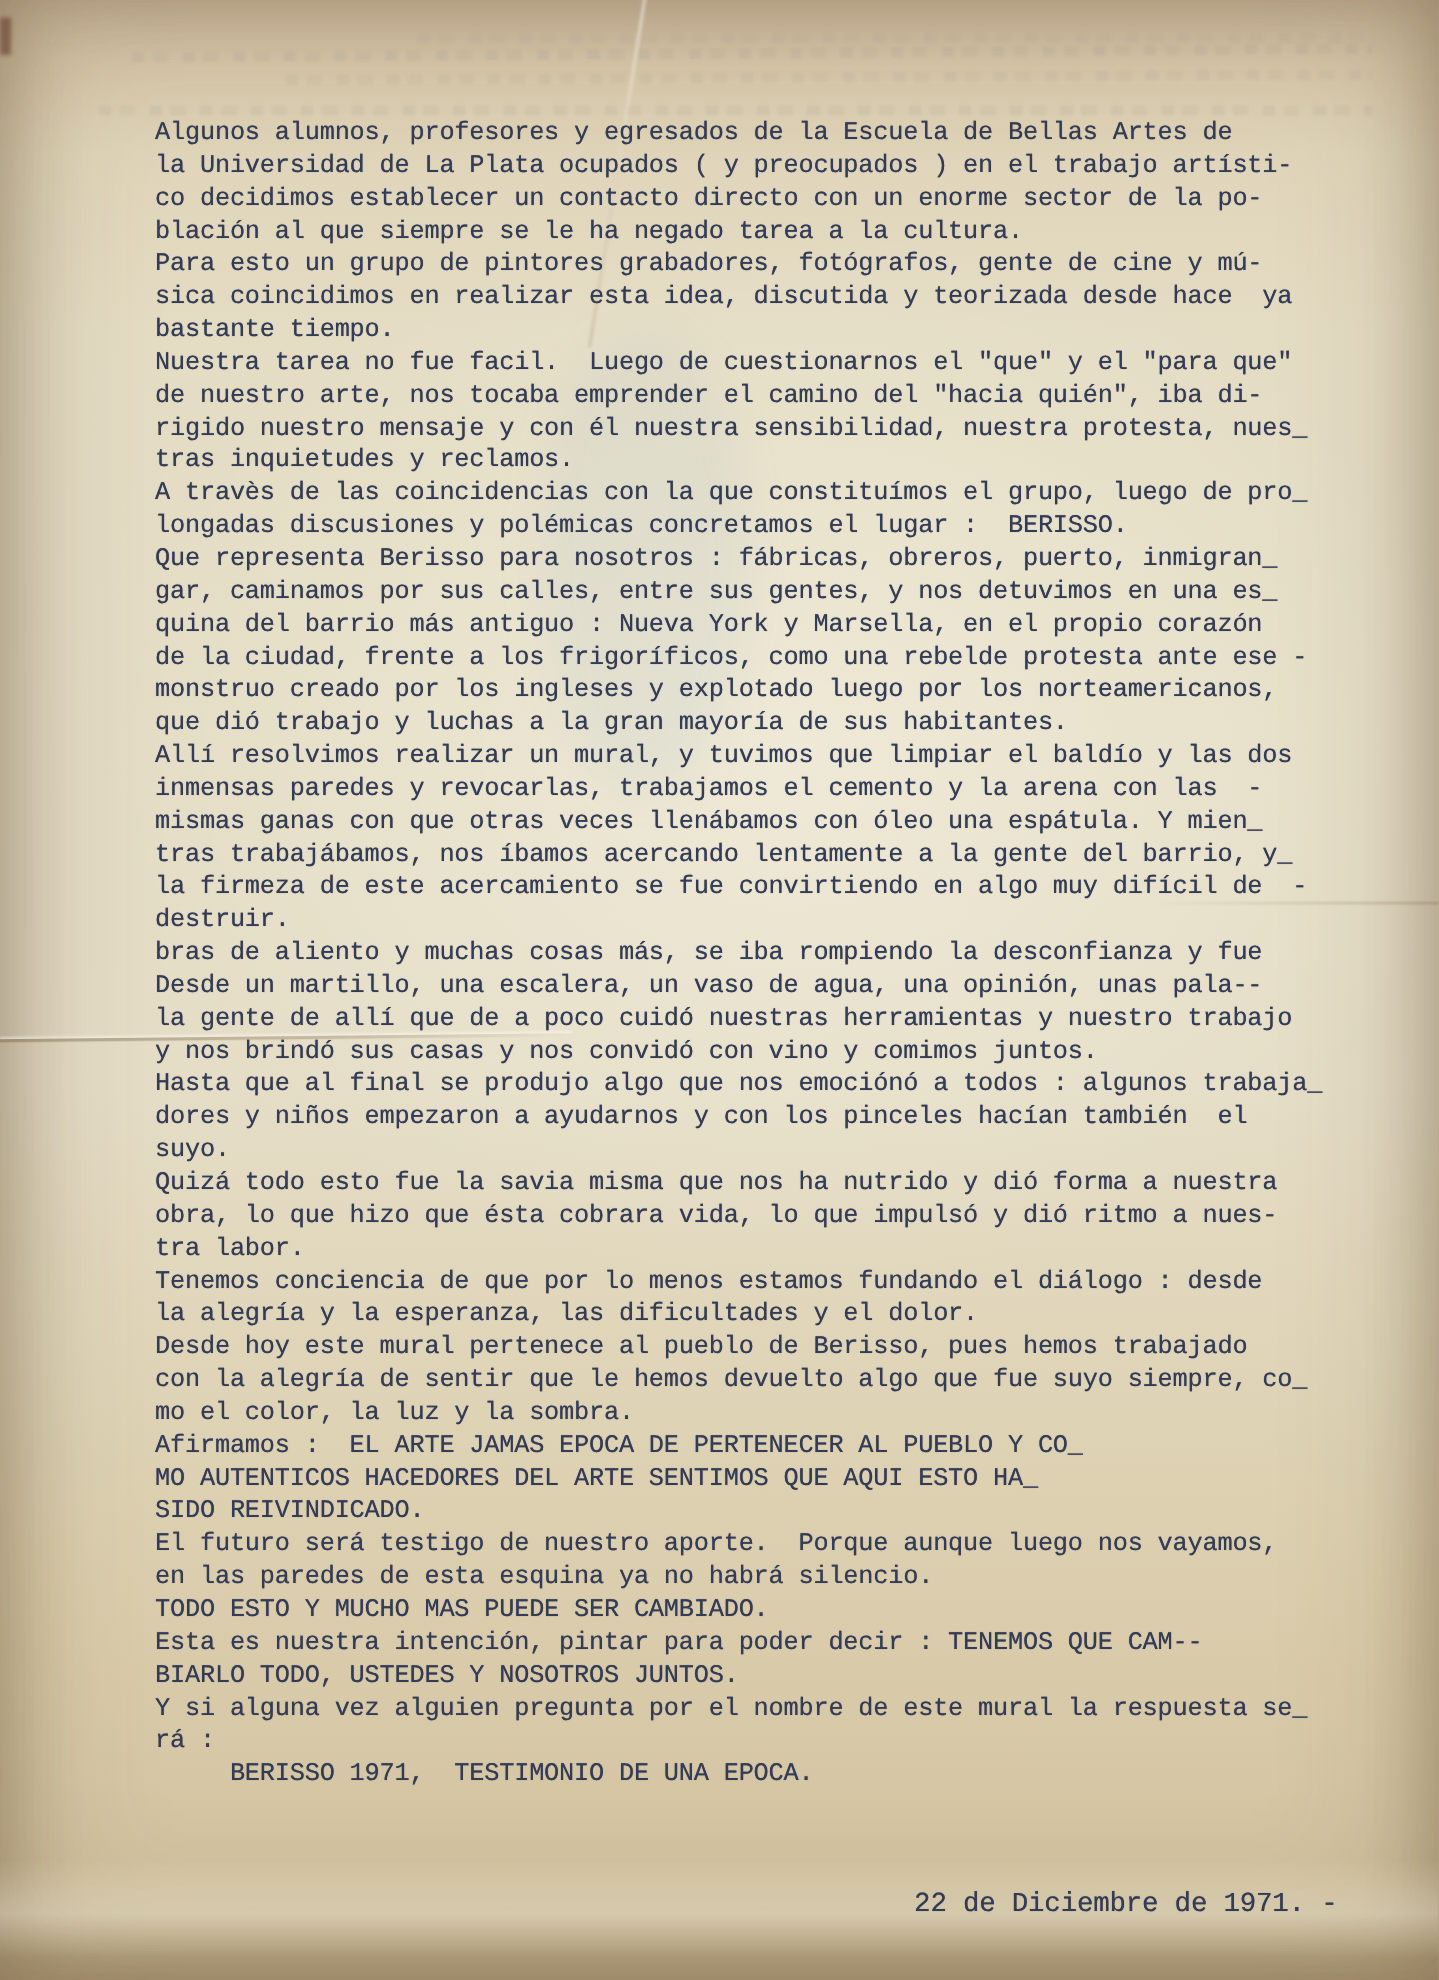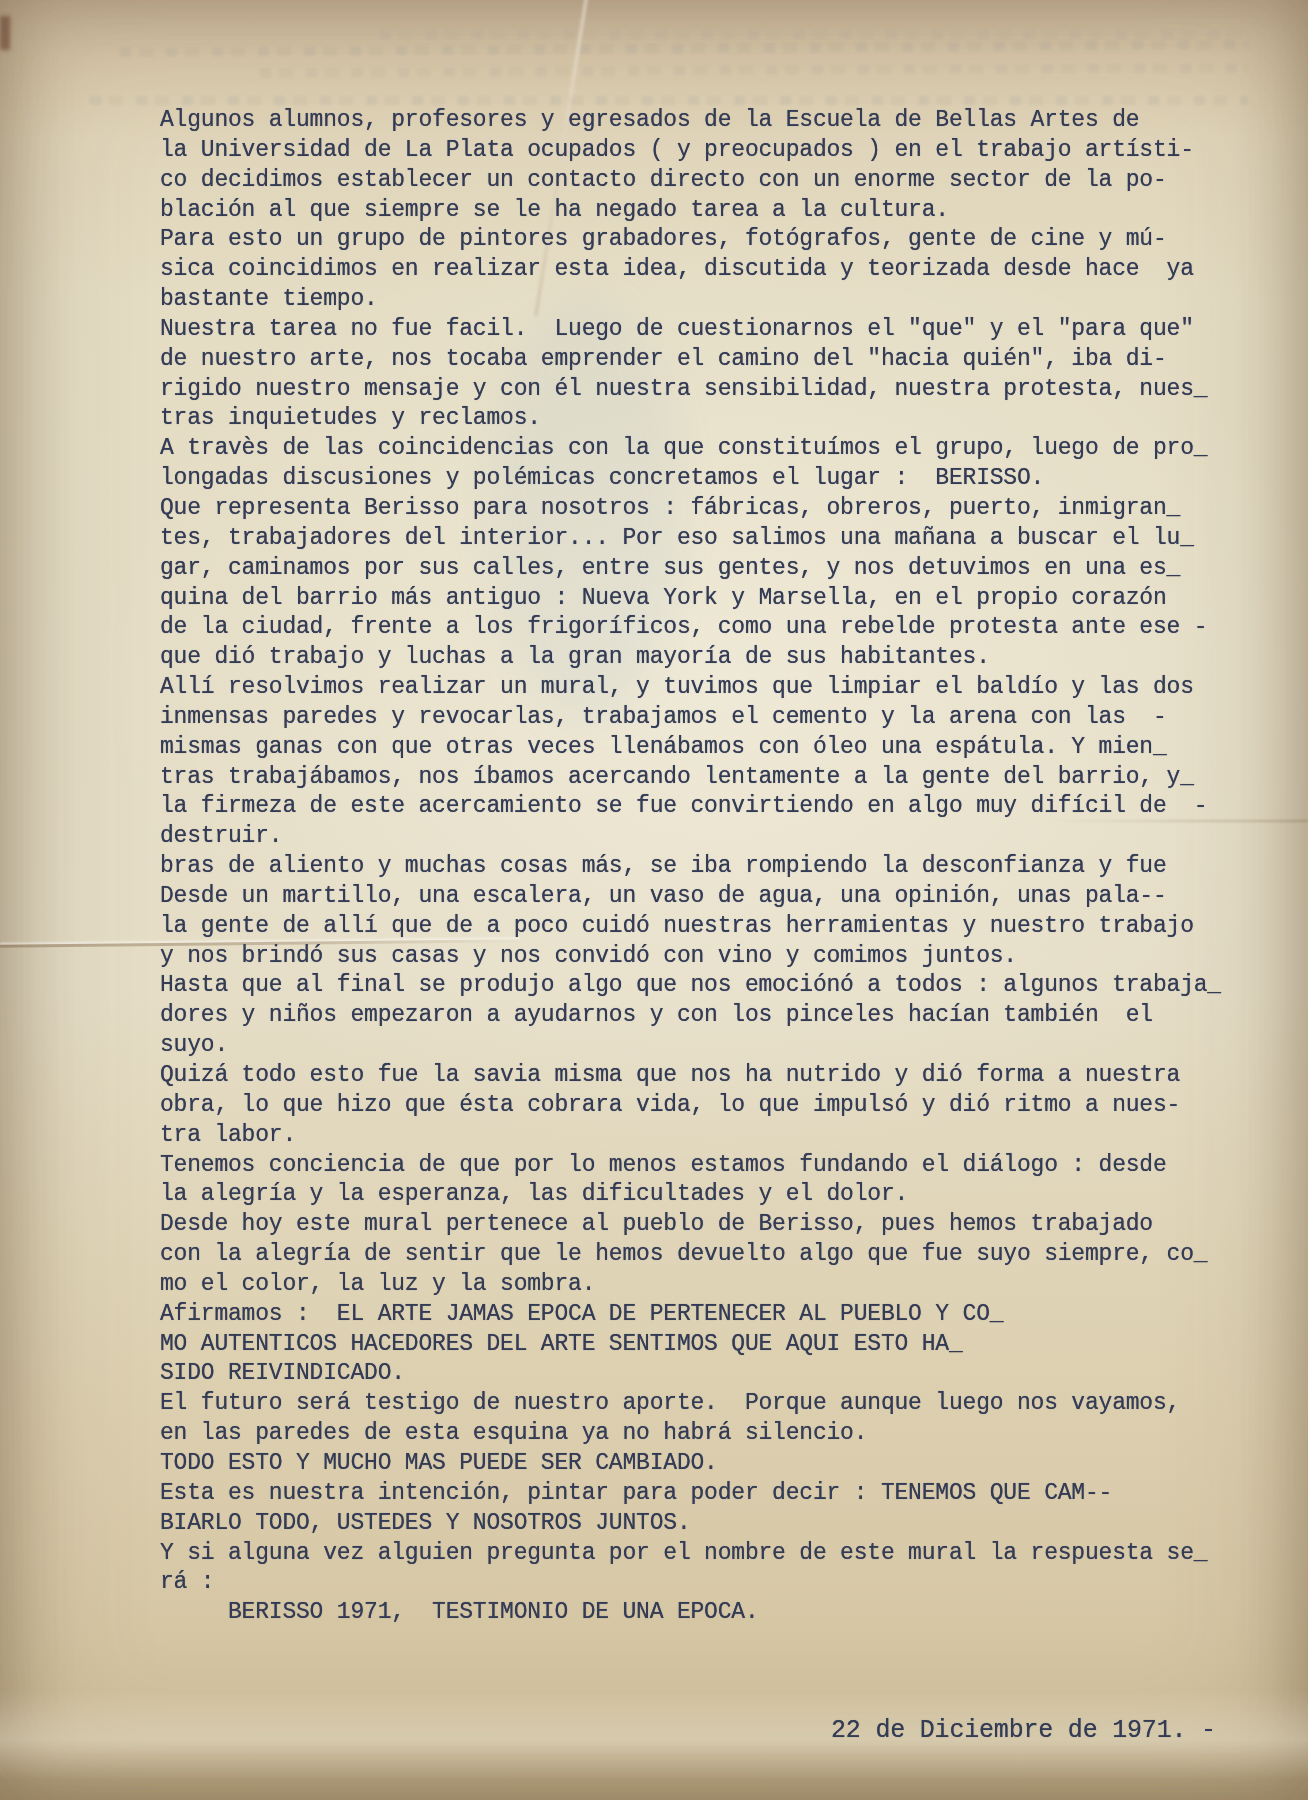--- a/index.html
+++ b/index.html
@@ -70,21 +70,21 @@
   }
   .bottom-sheen{
     position:absolute;top:1690px;left:0;width:100%;height:90px;
     background:linear-gradient(180deg,rgba(255,252,240,0),rgba(255,252,240,0.30) 55%,rgba(255,252,240,0) 100%);
     pointer-events:none;
   }
 
   
   .text-block{
     position:absolute;
-    left:160px;top:106px;width:1075px;
+    left:141px;top:106px;width:1075px;
     color:#333b55;
     font-size:23px;
     line-height:29.85px;
     text-shadow:0 0 0.7px rgba(44,52,80,0.75);
   }
   .text-block .line{
     white-space:pre;
     letter-spacing:-0.2px;
   }
 
@@ -123,24 +123,24 @@
       <div class="line">Para esto un grupo de pintores grabadores, fotógrafos, gente de cine y mú-</div>
       <div class="line">sica coincidimos en realizar esta idea, discutida y teorizada desde hace  ya</div>
       <div class="line">bastante tiempo.</div>
       <div class="line">Nuestra tarea no fue facil.  Luego de cuestionarnos el "que" y el "para que"</div>
       <div class="line">de nuestro arte, nos tocaba emprender el camino del "hacia quién", iba di-</div>
       <div class="line">rigido nuestro mensaje y con él nuestra sensibilidad, nuestra protesta, nues_</div>
       <div class="line">tras inquietudes y reclamos.</div>
       <div class="line">A travès de las coincidencias con la que constituímos el grupo, luego de pro_</div>
       <div class="line">longadas discusiones y polémicas concretamos el lugar :  BERISSO.</div>
       <div class="line">Que representa Berisso para nosotros : fábricas, obreros, puerto, inmigran_</div>
-      <div class="line">tes, trabajadores del interior... Por eso salimos una mañana a buscar el lu_</div>
       <div class="line">gar, caminamos por sus calles, entre sus gentes, y nos detuvimos en una es_</div>
       <div class="line">quina del barrio más antiguo : Nueva York y Marsella, en el propio corazón</div>
       <div class="line">de la ciudad, frente a los frigoríficos, como una rebelde protesta ante ese -</div>
+      <div class="line">monstruo creado por los ingleses y explotado luego por los norteamericanos,</div>
       <div class="line">que dió trabajo y luchas a la gran mayoría de sus habitantes.</div>
       <div class="line">Allí resolvimos realizar un mural, y tuvimos que limpiar el baldío y las dos</div>
       <div class="line">inmensas paredes y revocarlas, trabajamos el cemento y la arena con las  -</div>
       <div class="line">mismas ganas con que otras veces llenábamos con óleo una espátula. Y mien_</div>
       <div class="line">tras trabajábamos, nos íbamos acercando lentamente a la gente del barrio, y_</div>
       <div class="line">la firmeza de este acercamiento se fue convirtiendo en algo muy difícil de  -</div>
       <div class="line">destruir.</div>
       <div class="line">bras de aliento y muchas cosas más, se iba rompiendo la desconfianza y fue</div>
       <div class="line">Desde un martillo, una escalera, un vaso de agua, una opinión, unas pala--</div>
       <div class="line">la gente de allí que de a poco cuidó nuestras herramientas y nuestro trabajo</div>

